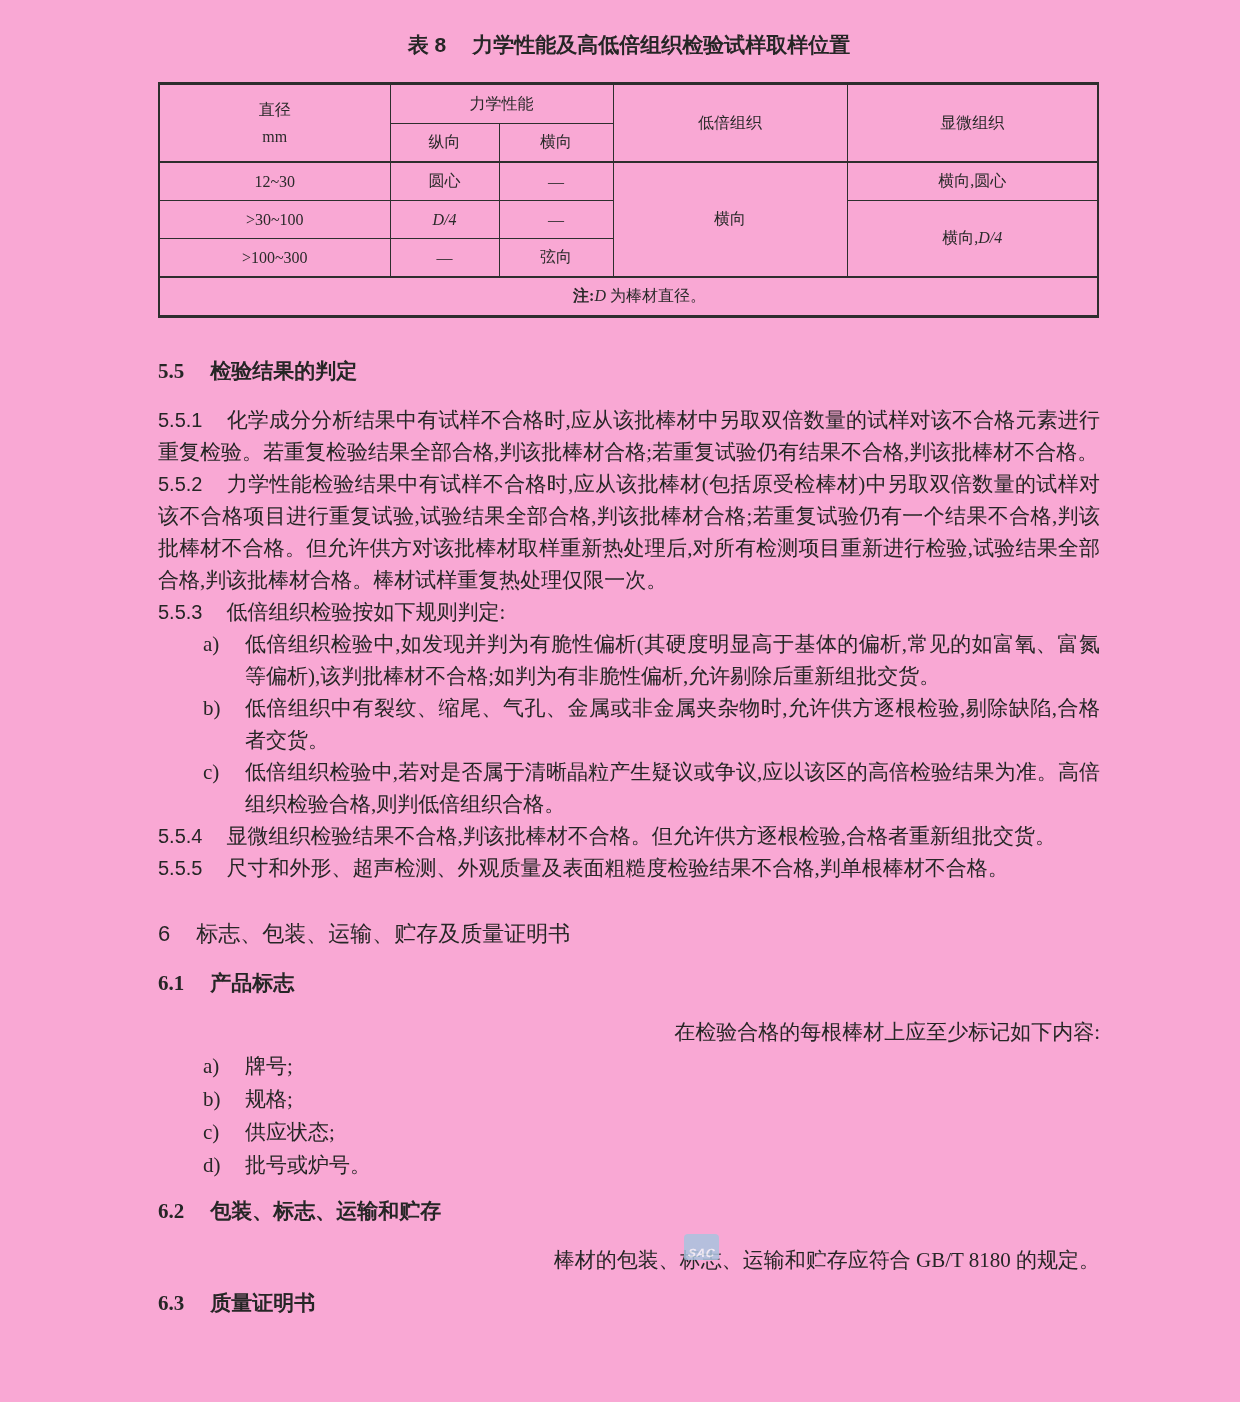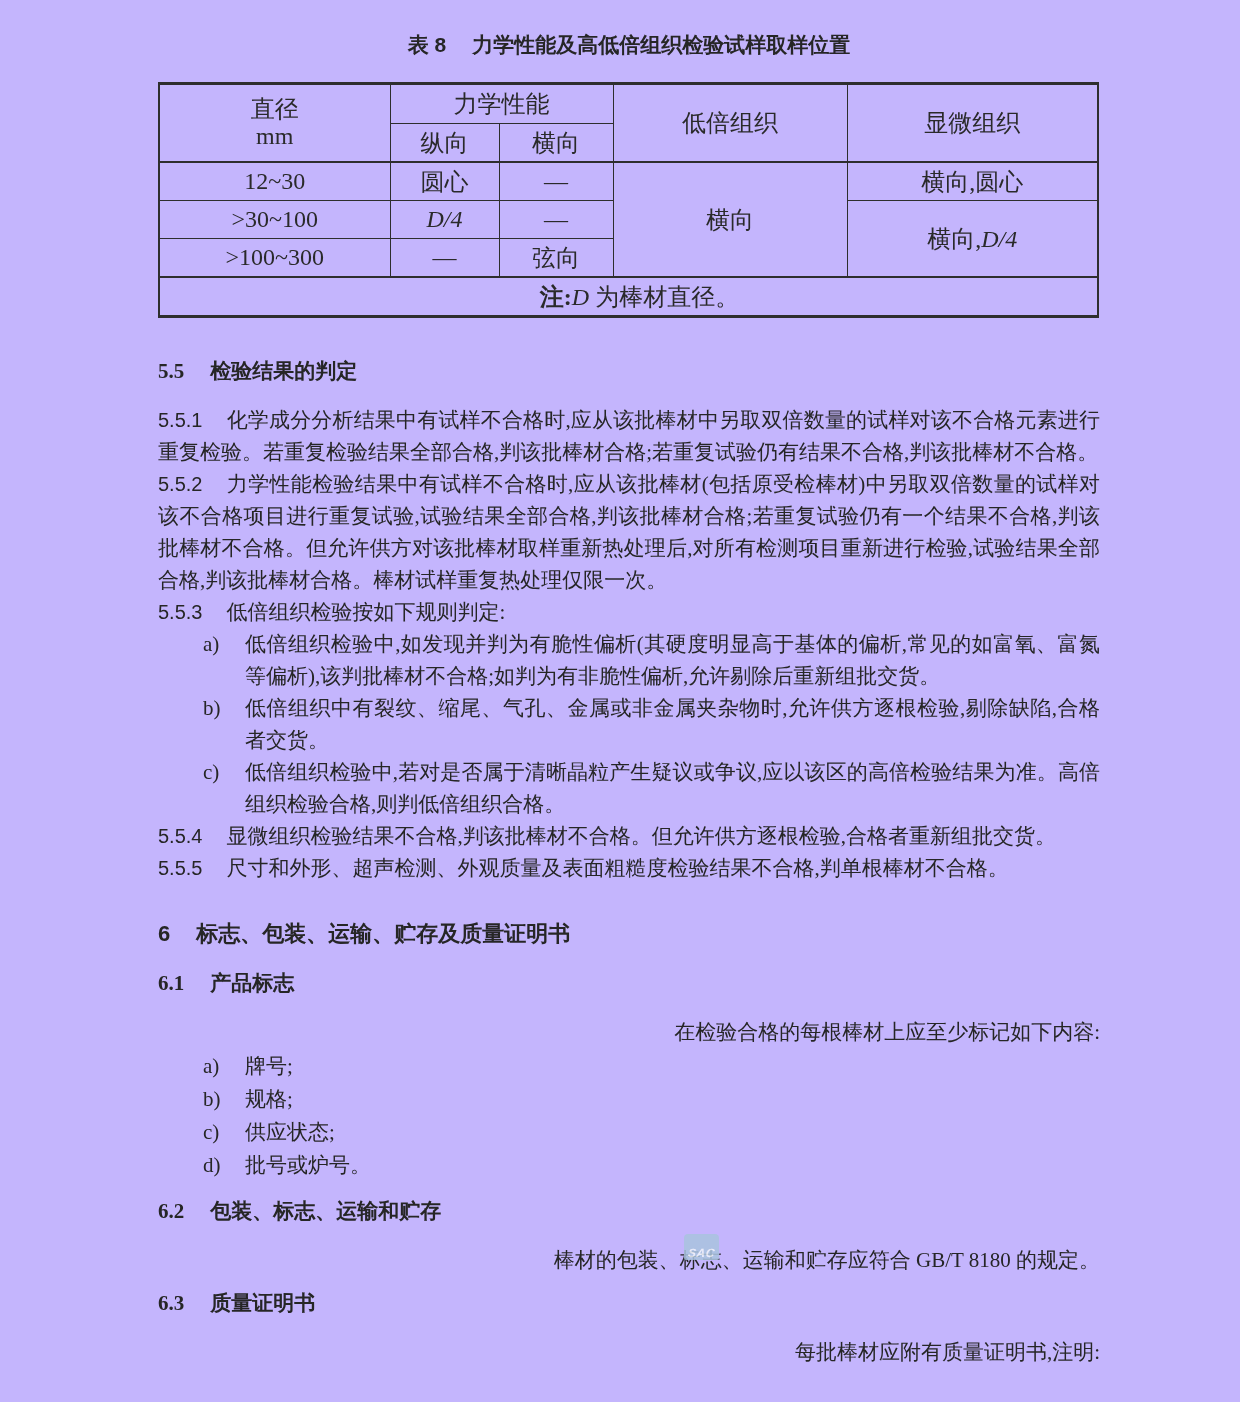--- a/index.html
+++ b/index.html
@@ -1,19 +1,19 @@
 <!DOCTYPE html>
 <html><head>
 <meta charset="utf-8">
 <style>
   html,body { margin:0; padding:0; }
   .page {
     position:relative;
     width:1240px; height:1402px;
-    background:#c4b5fd;
+    background:#f9a8d4;
     color:#262626;
     font-family:"Liberation Serif","DejaVu Serif",serif;
     overflow:hidden;
     box-sizing:border-box;
     padding-top:30px;
   }
   .content { margin-left:158px; width:942px; }
 
   
   .tbl-caption {
@@ -24,21 +24,21 @@
     margin:0;
   }
   .cap-prefix { margin-right:26px; }
 
   
   table.spec {
     margin-top:22px;
     border-collapse:collapse;
     table-layout:fixed;
     width:939px;
-    font-size:24px;
+    font-size:16px;
     color:#2a2a2a;
   }
   table.spec { border:2px solid #2e2e2e; border-top-width:3px; border-bottom-width:3px; }
   table.spec td {
     border:1px solid #2e2e2e;
     text-align:center; vertical-align:middle;
     padding:0;
   }
   tr.hd1 td { height:38px; }
   tr.hd2 td { height:37px;margin-left:35px; }
@@ -53,21 +53,21 @@
   .ital { font-style:italic; }
 
   
   .h2 {
     font-family:Liberation Serif, serif;
     font-weight:bold; font-size:21px; line-height:30px;
     margin:38px 0 18px;
   }
   .h1 {
     font-family:"Liberation Sans","DejaVu Sans",sans-serif;
-    font-weight:bold; font-size:22px; line-height:32px;
+    font-weight:normal; font-size:22px; line-height:32px;
     margin:34px 0 18px;
   }
   .h2.after-h1 { margin-top:16px; }
   .h2.mt-14 { margin-top:14px; }
   .h2.mt-12 { margin-top:12px; }
   .h-num { margin-right:26px; }
 
   
   p.body {
     margin:0; font-size:21px; line-height:32px;
@@ -234,20 +234,19 @@
     <p class="h2 mt-14">
       <span class="h-num">6.2</span><span>包装、标志、运输和贮存</span>
     </p>
 
     <p class="body indent">棒材的包装、标志、运输和贮存应符合 GB/T 8180 的规定。</p>
 
     <p class="h2 mt-12">
       <span class="h-num">6.3</span><span>质量证明书</span>
     </p>
 
-    <p class="body indent">每批棒材应附有质量证明书,注明:</p>
 
   </div>
 
   <div class="watermark">
     <span>SAC</span>
   </div>
 </div>
 
 </body></html>

